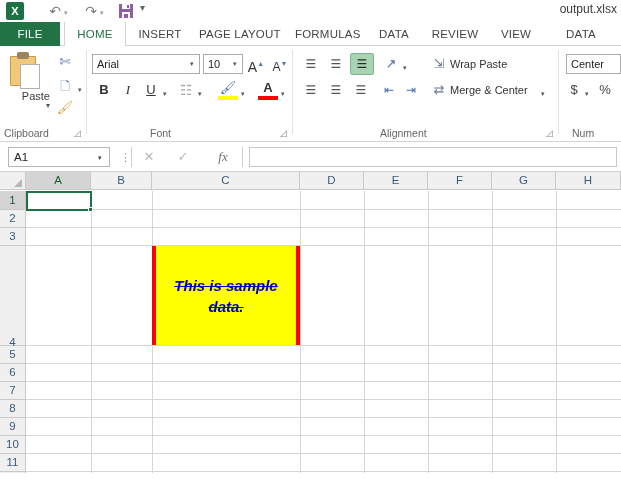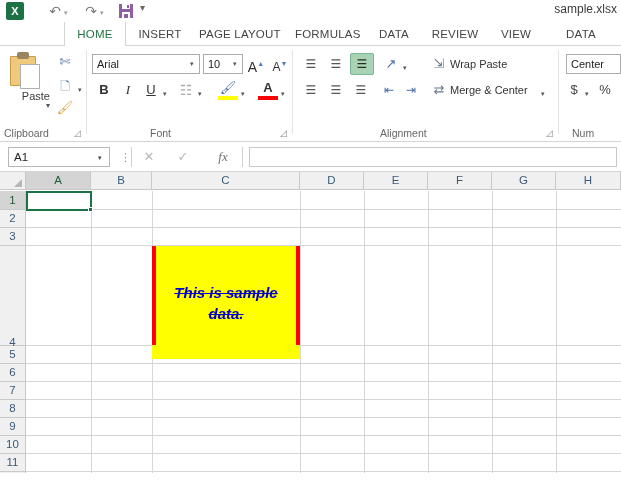--- a/index.html
+++ b/index.html
@@ -283,24 +283,25 @@
     <svg class="save-icon" viewBox="0 0 16 16">
       <rect x="1" y="1" width="14" height="14" fill="#8e5ea8"></rect>
       <rect x="4" y="1" width="8" height="5" fill="#ffffff"></rect>
       <rect x="9" y="2" width="2" height="3" fill="#8e5ea8"></rect>
       <rect x="4" y="9" width="8" height="6" fill="#ffffff"></rect>
       <rect x="6" y="11" width="4" height="4" fill="#8e5ea8"></rect>
     </svg>
 
     <div class="qat-arrow qat-custom">▾</div>
 
-    <div class="doc-title">sample.xlsx</div>
+    <div class="doc-title">output.xlsx</div>
   </div>
 
   <div class="tabbar">
+    <div class="tab file" style="left:0;width:60px;">FILE</div>
     <div class="tab active" style="left:64px;width:62px;">HOME</div>
     <div class="tab" style="left:130px;width:60px;">INSERT</div>
     <div class="tab" style="left:192px;width:92px;">PAGE LAYOUT</div>
     <div class="tab" style="left:288px;width:76px;">FORMULAS</div>
     <div class="tab" style="left:370px;width:48px;">DATA</div>
     <div class="tab" style="left:424px;width:62px;">REVIEW</div>
     <div class="tab" style="left:492px;width:48px;">VIEW</div>
     <div class="tab" style="left:546px;width:70px;">DATA</div>
   </div>
 
@@ -439,21 +440,21 @@
     <div class="gline-h" style="left:26px;top:73px;width:595px;"></div>
     <div class="gline-h" style="left:26px;top:173px;width:595px;"></div>
     <div class="gline-h" style="left:26px;top:191px;width:595px;"></div>
     <div class="gline-h" style="left:26px;top:209px;width:595px;"></div>
     <div class="gline-h" style="left:26px;top:227px;width:595px;"></div>
     <div class="gline-h" style="left:26px;top:245px;width:595px;"></div>
     <div class="gline-h" style="left:26px;top:263px;width:595px;"></div>
     <div class="gline-h" style="left:26px;top:281px;width:595px;"></div>
     <div class="gline-h" style="left:26px;top:299px;width:595px;"></div>
 
-    <div class="datacell" style="left:152px;top:74px;width:148px;height:113px;">
+    <div class="datacell" style="left:152px;top:74px;width:148px;height:99px;">
       <span class="txt">This is sample data.</span>
     </div>
     <div class="redborder" style="left:152px;top:74px;width:4px;height:99px;"></div>
     <div class="redborder" style="left:296px;top:74px;width:4px;height:99px;"></div>
 
     <div class="cellsel" style="left:26px;top:19px;width:66px;height:20px;"></div>
     <div class="fillhandle" style="left:88px;top:35px;"></div>
   </div>
 </div>
 

